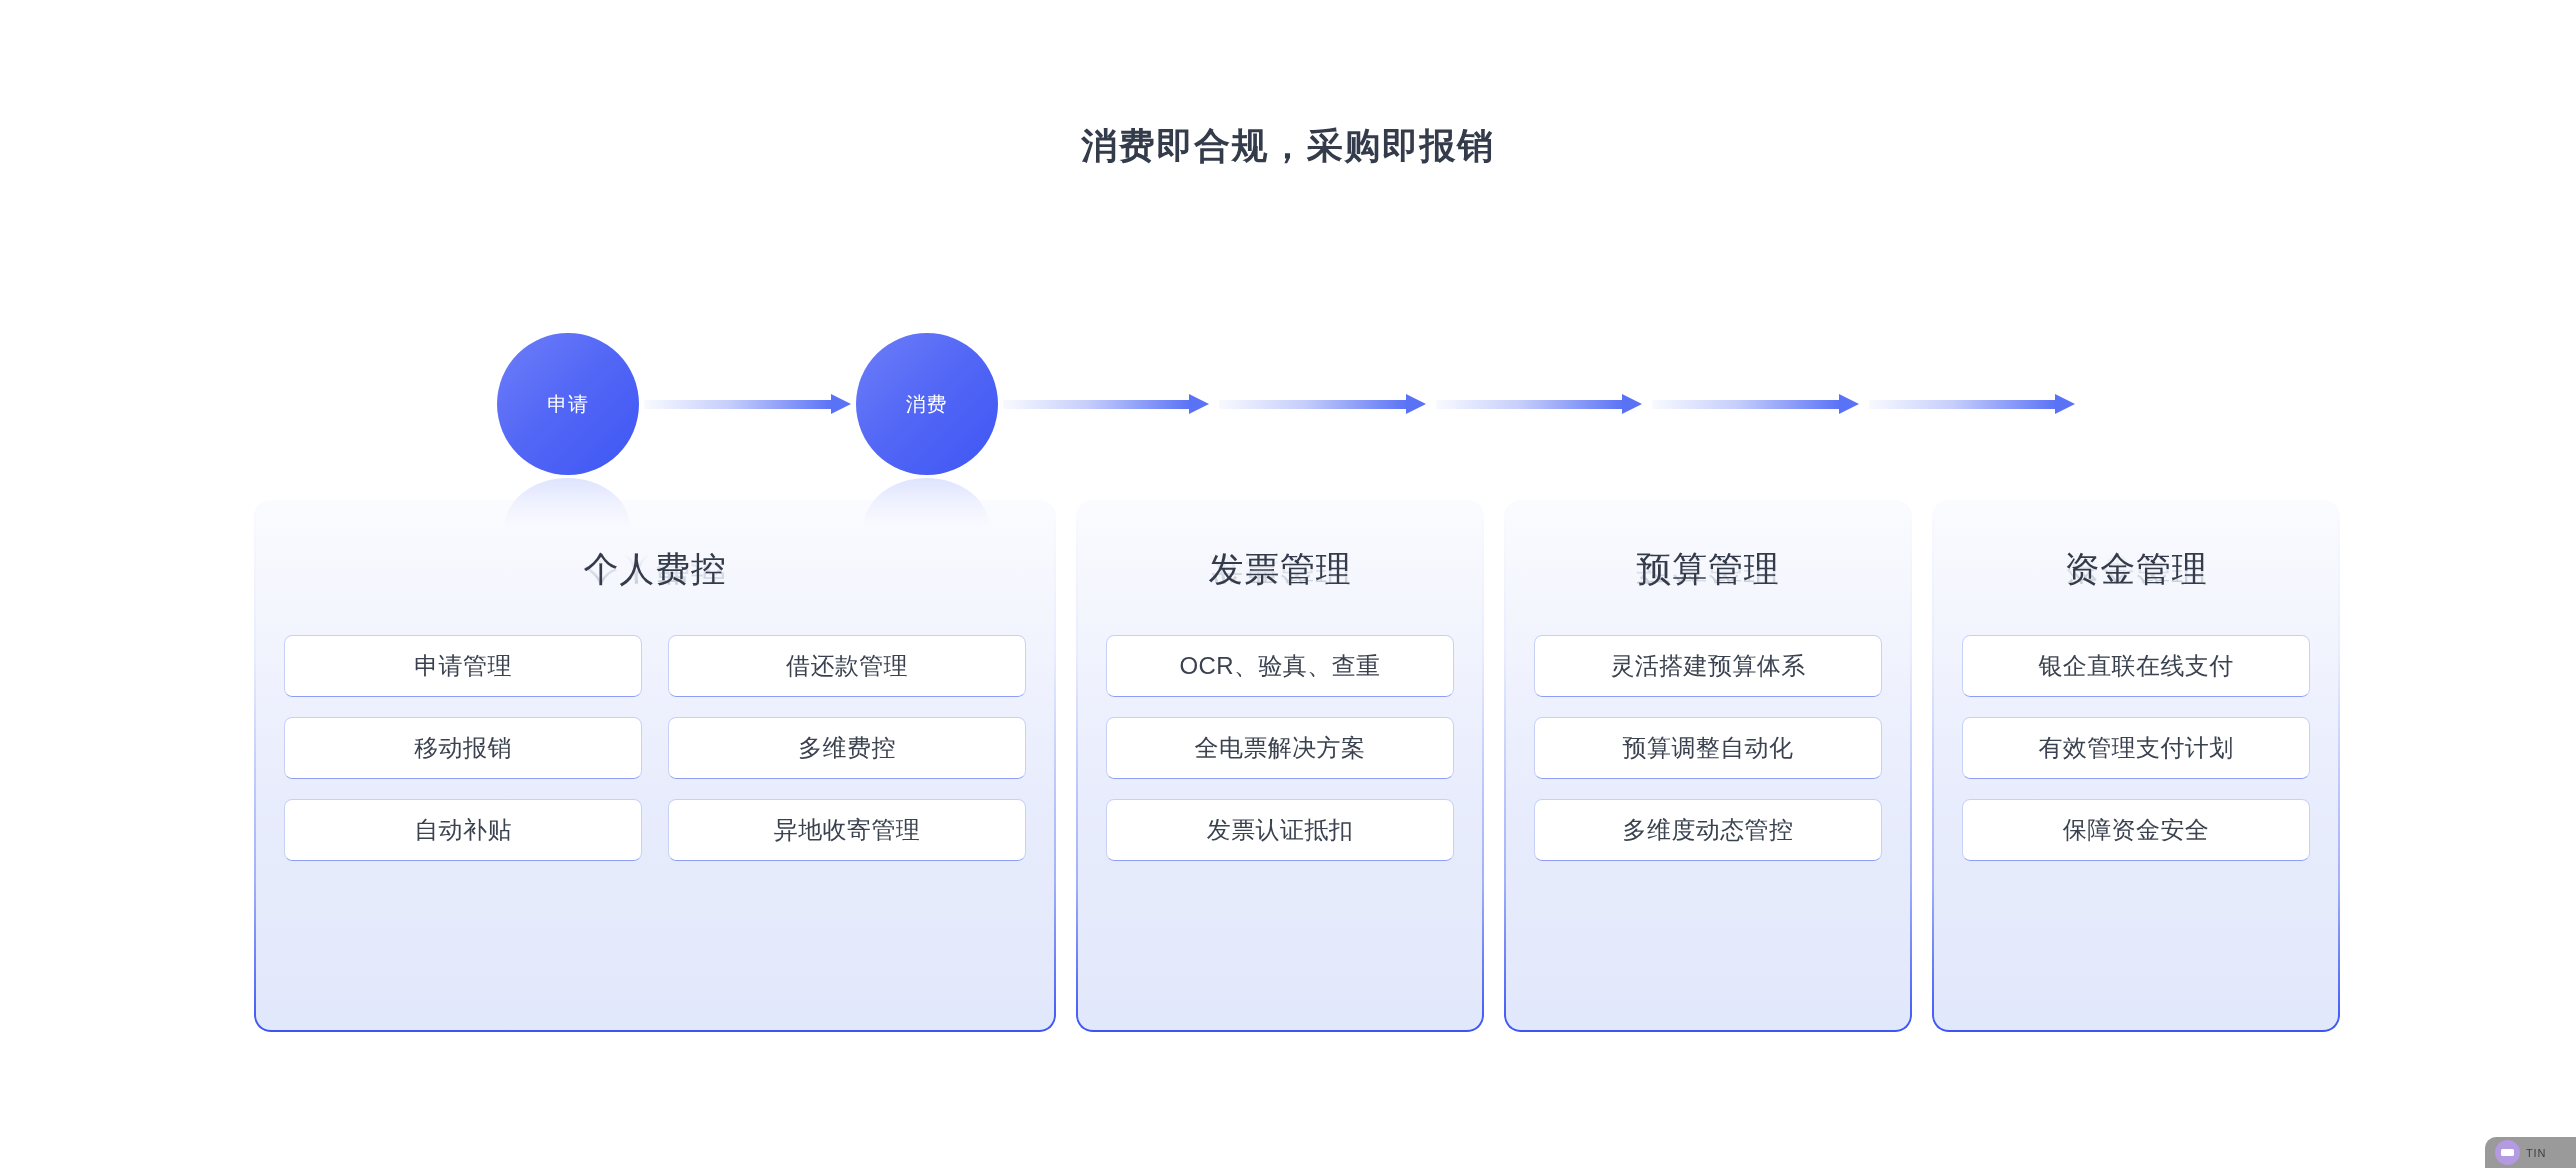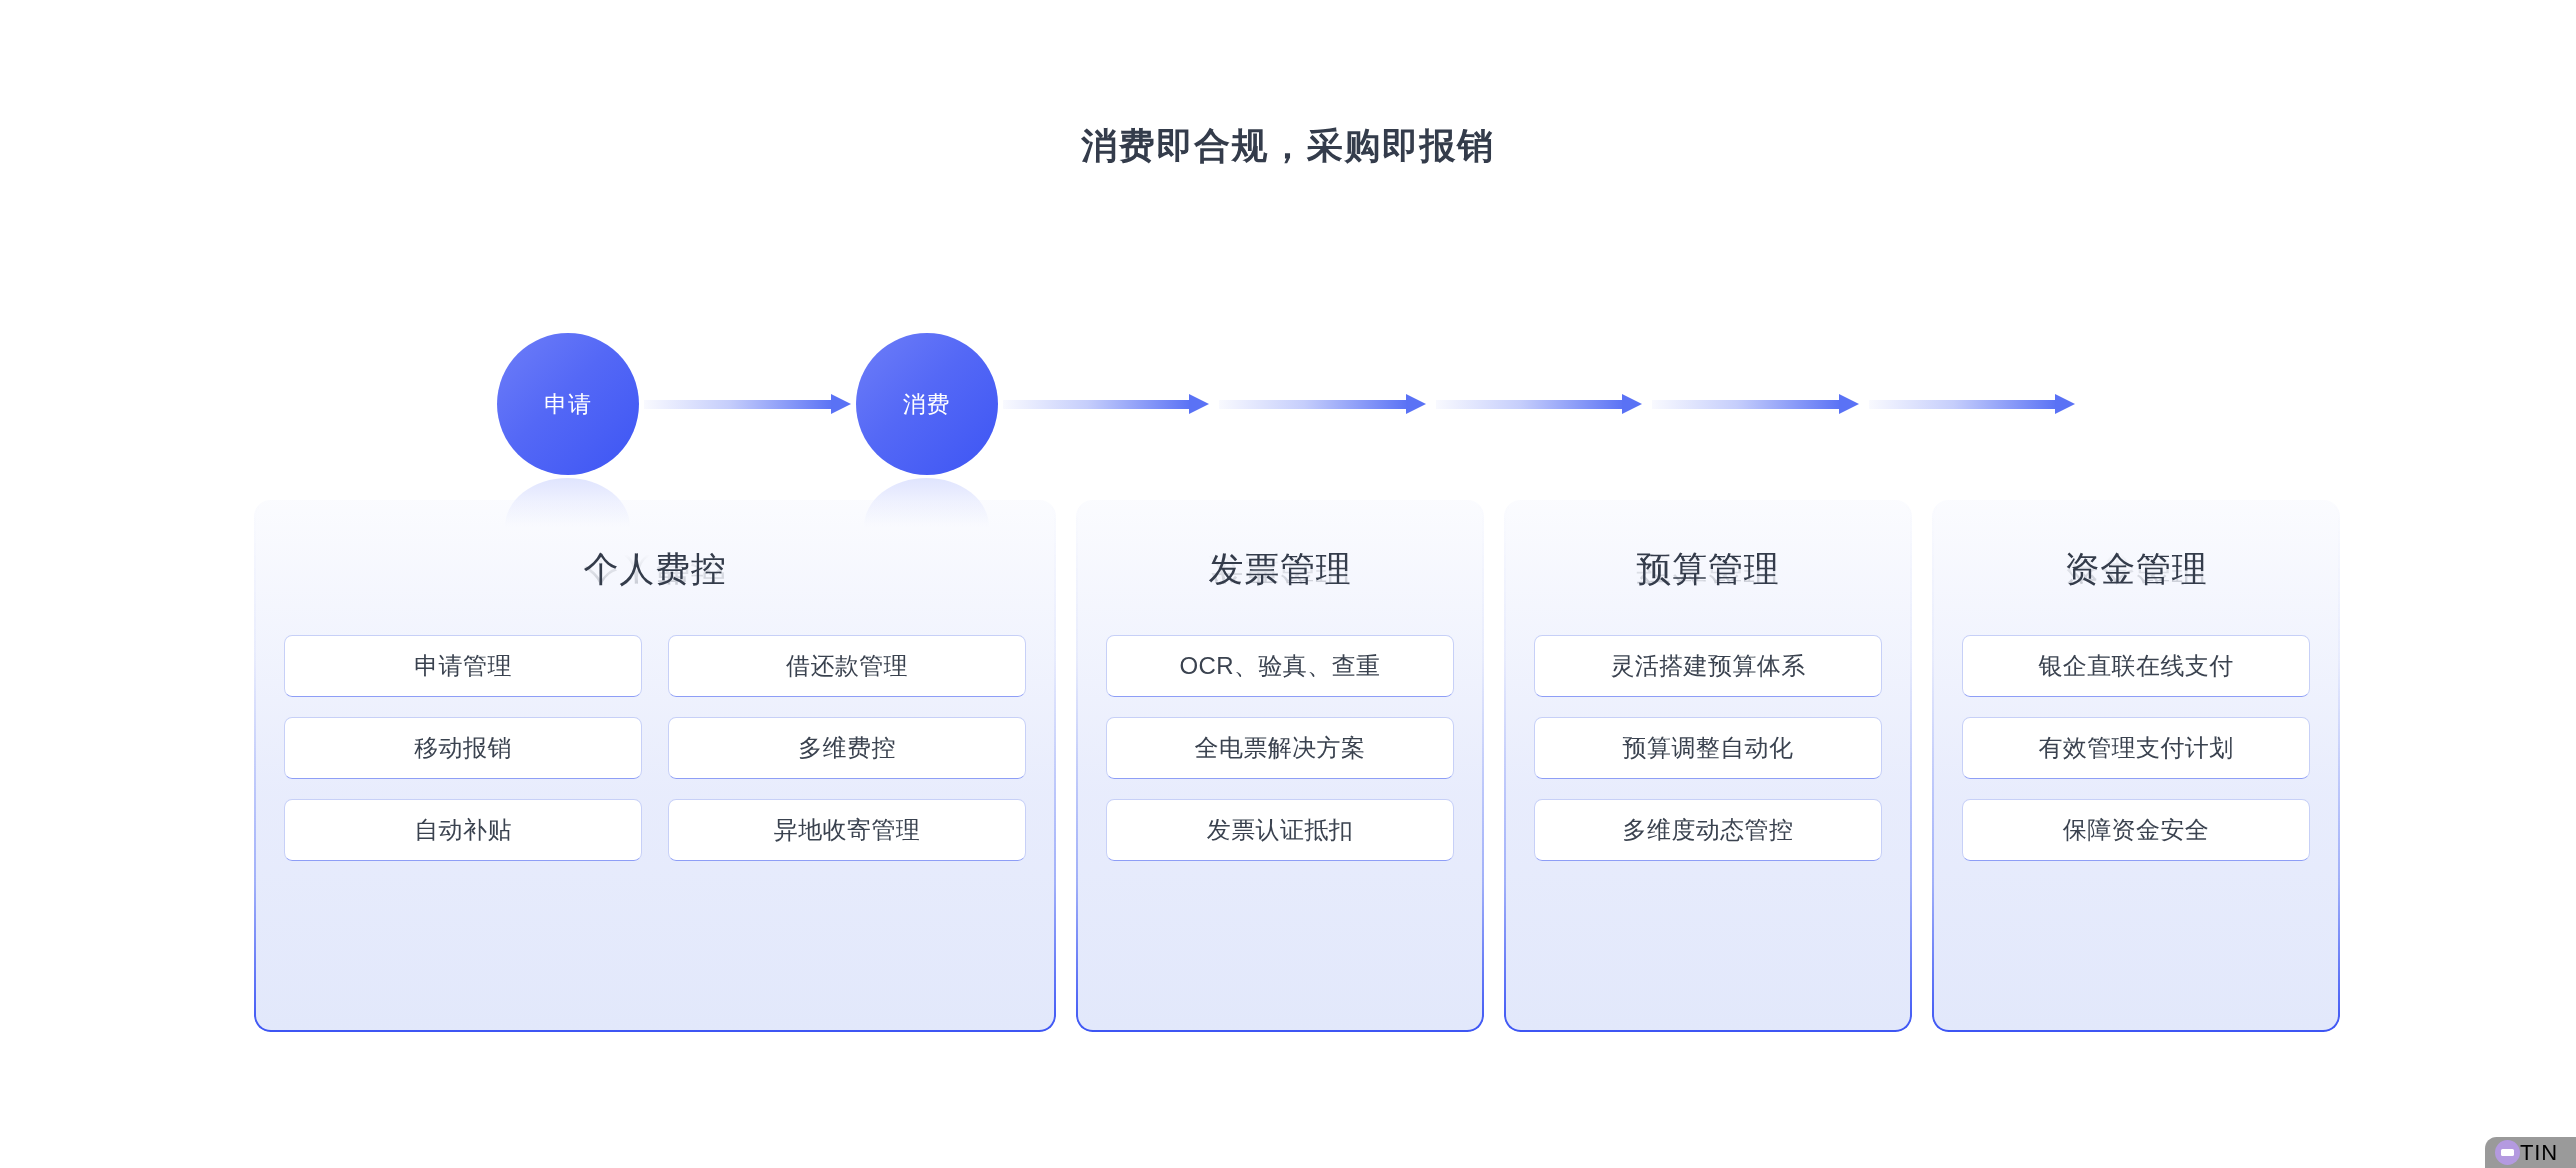--- a/index.html
+++ b/index.html
@@ -52,21 +52,21 @@
     top: 0;
     left: 0;
     width: 142px;
     height: 142px;
     border-radius: 50%;
     background: linear-gradient(135deg, #6e7ef8 0%, #5468f6 45%, #3d55f4 100%);
     display: flex;
     align-items: center;
     justify-content: center;
     color: #ffffff;
-    font-size: 23px;
+    font-size: 20px;
     letter-spacing: 0.8px;
     white-space: nowrap;
     font-family: Liberation Mono, monospace;
   }
   .flow-node-reflection {
     position: absolute;
     top: 145px;
     left: 8.2px;
     width: 125px;
     height: 49px;
@@ -213,23 +213,23 @@
     flex: 0 0 auto;
   }
   .corner-widget .badge i {
     display: block;
     width: 12.4px;
     height: 7.4px;
     background: #ffffff;
     border-radius: 1.6px;
   }
   .corner-widget .wmark {
-    margin-left: 0;
-    color: #000000;
-    font-size: 22px;
+    margin-left: 6px;
+    color: #404040;
+    font-size: 11px;
     letter-spacing: 0.8px;
     white-space: nowrap;
   }
 </style>
 </head>
 <body>
 
 <div class="page-title">消费即合规，采购即报销</div>
 
 <div class="flow">

